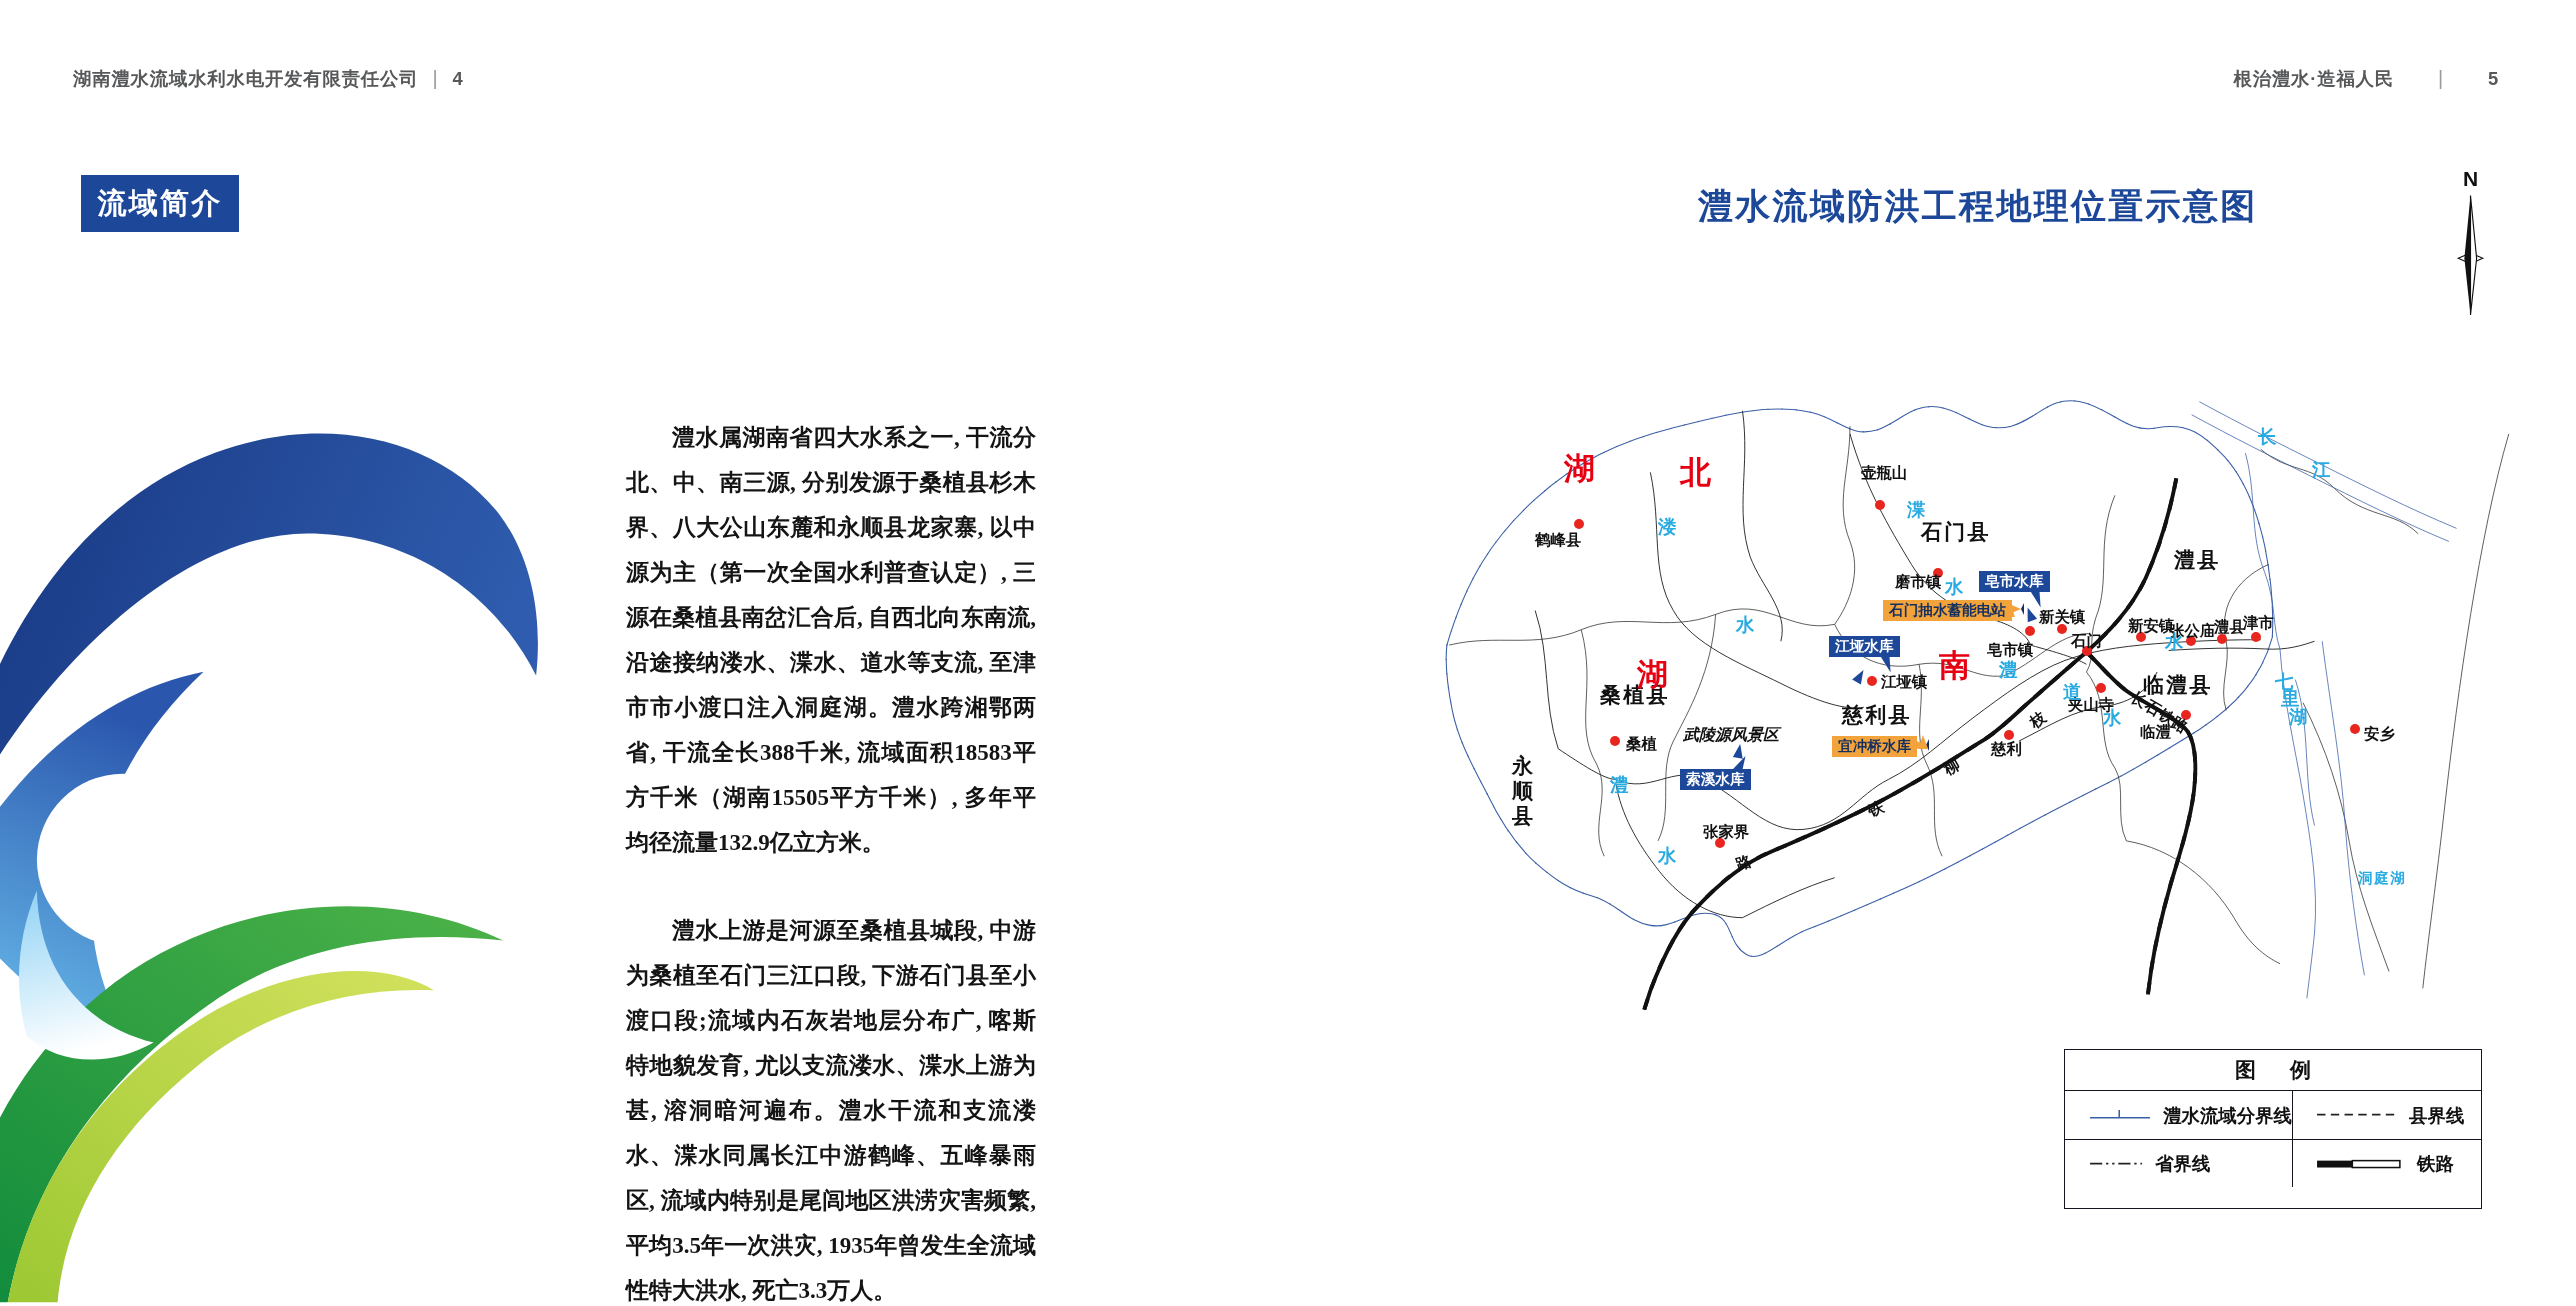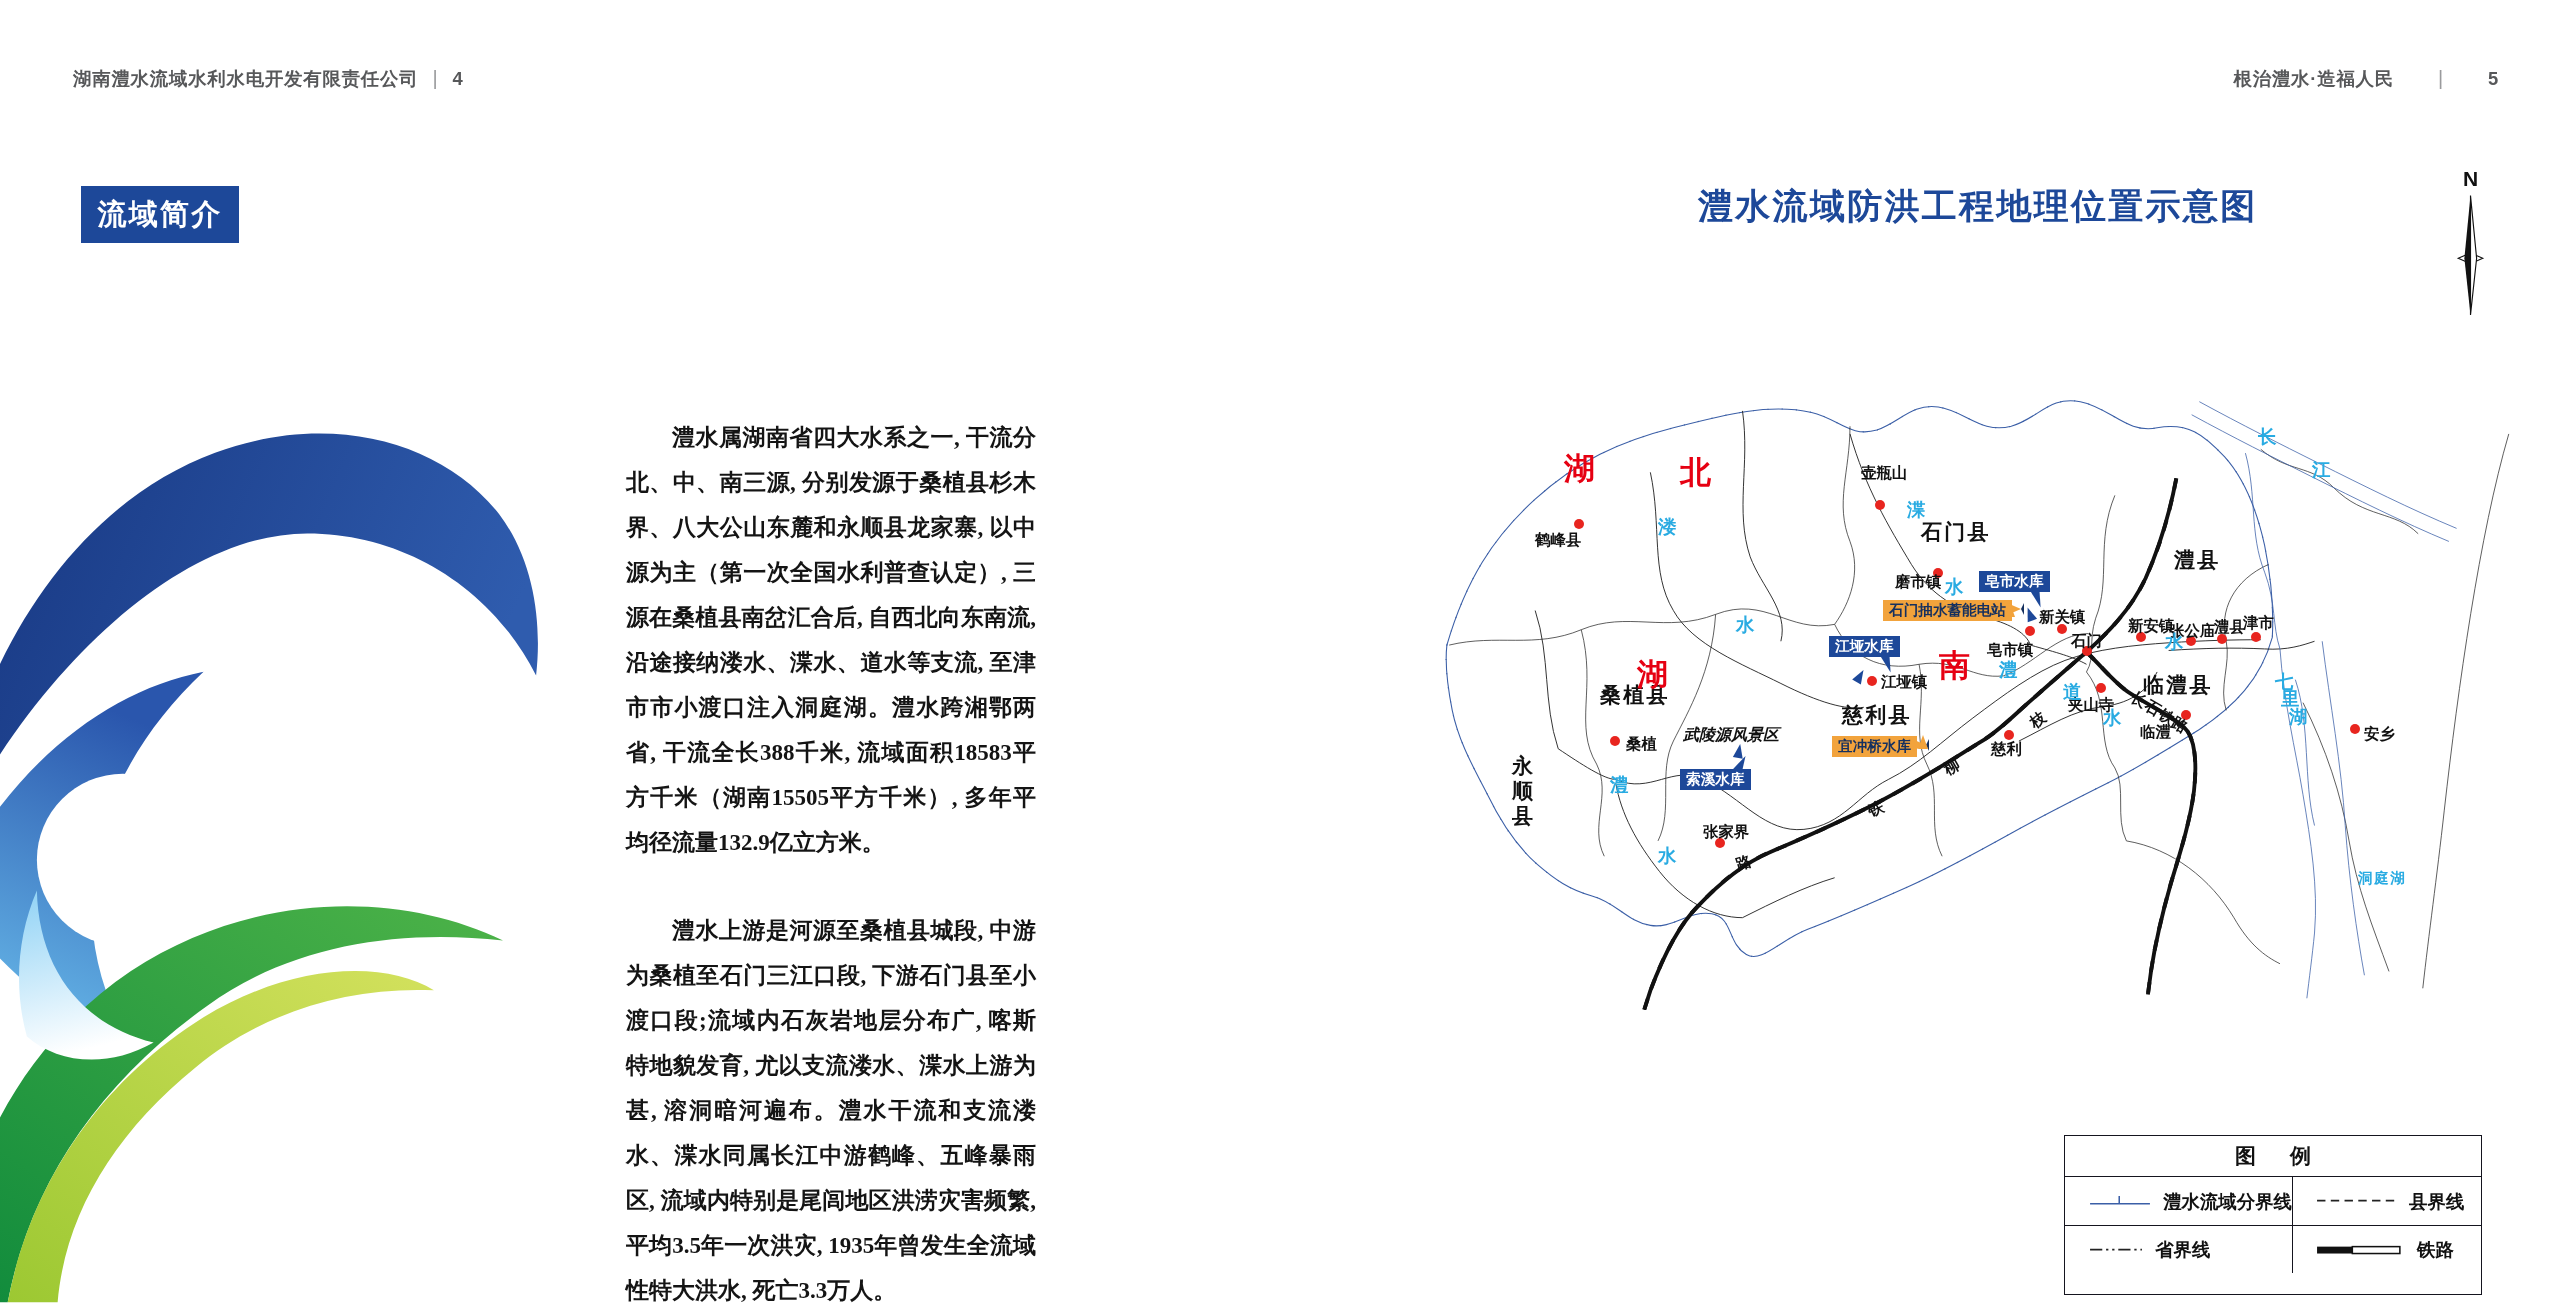--- a/index.html
+++ b/index.html
@@ -4,21 +4,21 @@
 <style>
   html,body{margin:0;padding:0;}
   body{width:2576px;height:1306px;background:#ffffff;position:relative;overflow:hidden;
        font-family:"Liberation Sans",sans-serif;color:#1a1a1a;}
   
   .pg-header{position:absolute;top:66px;display:flex;align-items:center;gap:14px;
              font-size:18.4px;font-weight:700;color:#57585a;letter-spacing:0.8px;}
   .pg-header .sep{color:#9a9b9d;font-weight:400;font-size:20px;}
   
   .section-box{position:absolute;left:81px;top:175px;width:158px;height:57px;background:#1d4899;
-               display:flex;align-items:center;justify-content:center;margin-top:11px;}
+               display:flex;align-items:center;justify-content:center;}
   .section-box span{color:#fff;font-size:29px;font-weight:700;letter-spacing:2.3px;}
   .bodycol{position:absolute;left:626px;top:415px;width:410px;}
   .bodycol p{margin:0 0 43px 0;font-family:"Liberation Serif","DejaVu Serif",serif;
              font-size:23px;line-height:45px;font-weight:700;color:#141414;
              text-align:justify;text-indent:2em;}
   .logo-wrap{position:absolute;left:0;top:399px;width:553px;height:907px;overflow:hidden;}
   
   .map-title{position:absolute;left:1698px;top:183px;font-size:35px;font-weight:700;
              color:#1d4899;letter-spacing:2.3px;}
   .compass{position:absolute;left:2446px;top:167px;width:49px;height:150px;text-align:center;}
@@ -43,21 +43,21 @@
   .ptr.down{border-left:5.4px solid transparent;border-right:5.4px solid transparent;
             border-top-width:20px;border-top-style:solid;right:6.1px;bottom:-18.4px;transform:rotate(-18deg);}
   .ptr.up{border-left:5.4px solid transparent;border-right:5.4px solid transparent;
           border-bottom-width:18.4px;border-bottom-style:solid;right:3.1px;top:-17px;transform:rotate(28deg);}
   .ptr.right{border-top:6.1px solid transparent;border-bottom:6.1px solid transparent;
              border-left-width:14px;border-left-style:solid;right:-12.3px;top:3.1px;}
   .dam{position:absolute;width:0;height:0;border-left:5.4px solid transparent;border-right:5.4px solid transparent;
        border-bottom:14px solid #1d4899;}
   .dam.orange{border-bottom-color:#f2a33c;}
   
-  .legend{position:absolute;left:2064px;top:1135px;width:418px;height:160px;border:1.5px solid #15151f;
+  .legend{position:absolute;left:2064px;top:1049px;width:418px;height:160px;border:1.5px solid #15151f;
           box-sizing:border-box;background:#fff;}
   .legend .ttl{height:40px;border-bottom:1.5px solid #15151f;display:flex;align-items:center;justify-content:center;
                font-size:21px;font-weight:700;letter-spacing:14px;color:#111;text-indent:14px;}
   .legend .grid{display:grid;grid-template-columns:1fr 1fr;grid-template-rows:48px 48px;}
   .legend .cell{display:flex;align-items:center;gap:10.7px;padding-left:21.5px;box-sizing:border-box;}
   .legend .cell.r{border-left:1.5px solid #15151f;}
   .legend .cell.b{border-top:1.5px solid #15151f;}
   .legend .lab{font-size:18.4px;font-weight:700;color:#111;white-space:nowrap;}
 </style>
 </head>

